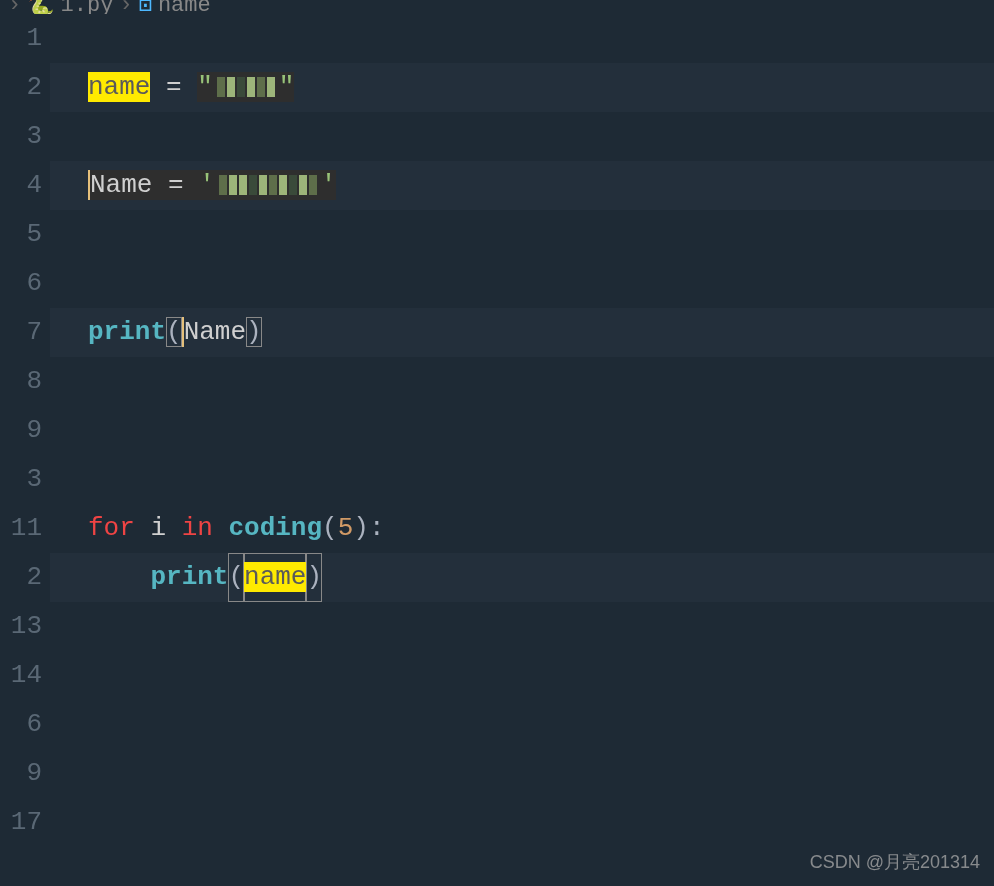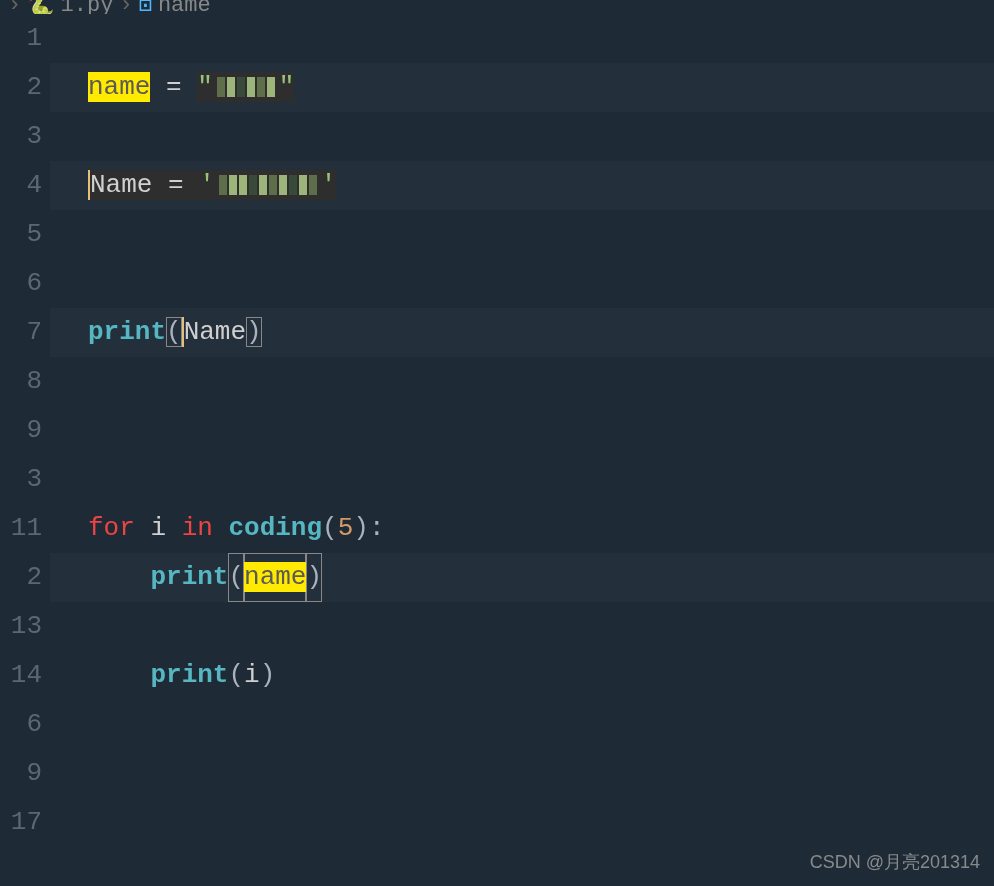--- a/index.html
+++ b/index.html
@@ -148,18 +148,17 @@
     <div class="code-line hl-line"><span class="caret-mark"></span><span class="highlight-bg"><span class="ident">Name</span><span class="operator"> = </span><span class="string">'</span><span class="pixel-block"><span class="px d"></span><span class="px"></span><span class="px"></span><span class="px g"></span><span class="px"></span><span class="px d"></span><span class="px"></span><span class="px g"></span><span class="px"></span><span class="px d"></span></span><span class="string">'</span></span></div>
     <div class="code-line"></div>
     <div class="code-line"></div>
     <div class="code-line hl-line"><span class="builtin">print</span><span class="punct bracket-match">(</span><span class="ident caret-mark">Name</span><span class="punct bracket-match">)</span></div>
     <div class="code-line"></div>
     <div class="code-line"></div>
     <div class="code-line"></div>
     <div class="code-line"><span class="keyword">for</span><span class="ident"> i </span><span class="keyword">in</span><span> </span><span class="builtin">coding</span><span class="punct">(</span><span class="number">5</span><span class="punct">)</span><span class="punct">:</span></div>
     <div class="code-line hl-line"><span>    </span><span class="builtin">print</span><span class="punct line13-paren">(</span><span class="line13-name-outline"><span class="highlight-name">name</span></span><span class="punct line13-paren">)</span></div>
     <div class="code-line"><span>        </span></div>
-    <div class="code-line"><span>    </span><span class="builtin">print</span><span class="punct">(</span><span class="ident">i</span><span class="punct">)</span></div>
     <div class="code-line"></div>
   </div>
 </div>
 
 <div class="watermark">CSDN @月亮201314</div>
 
 </body></html>

